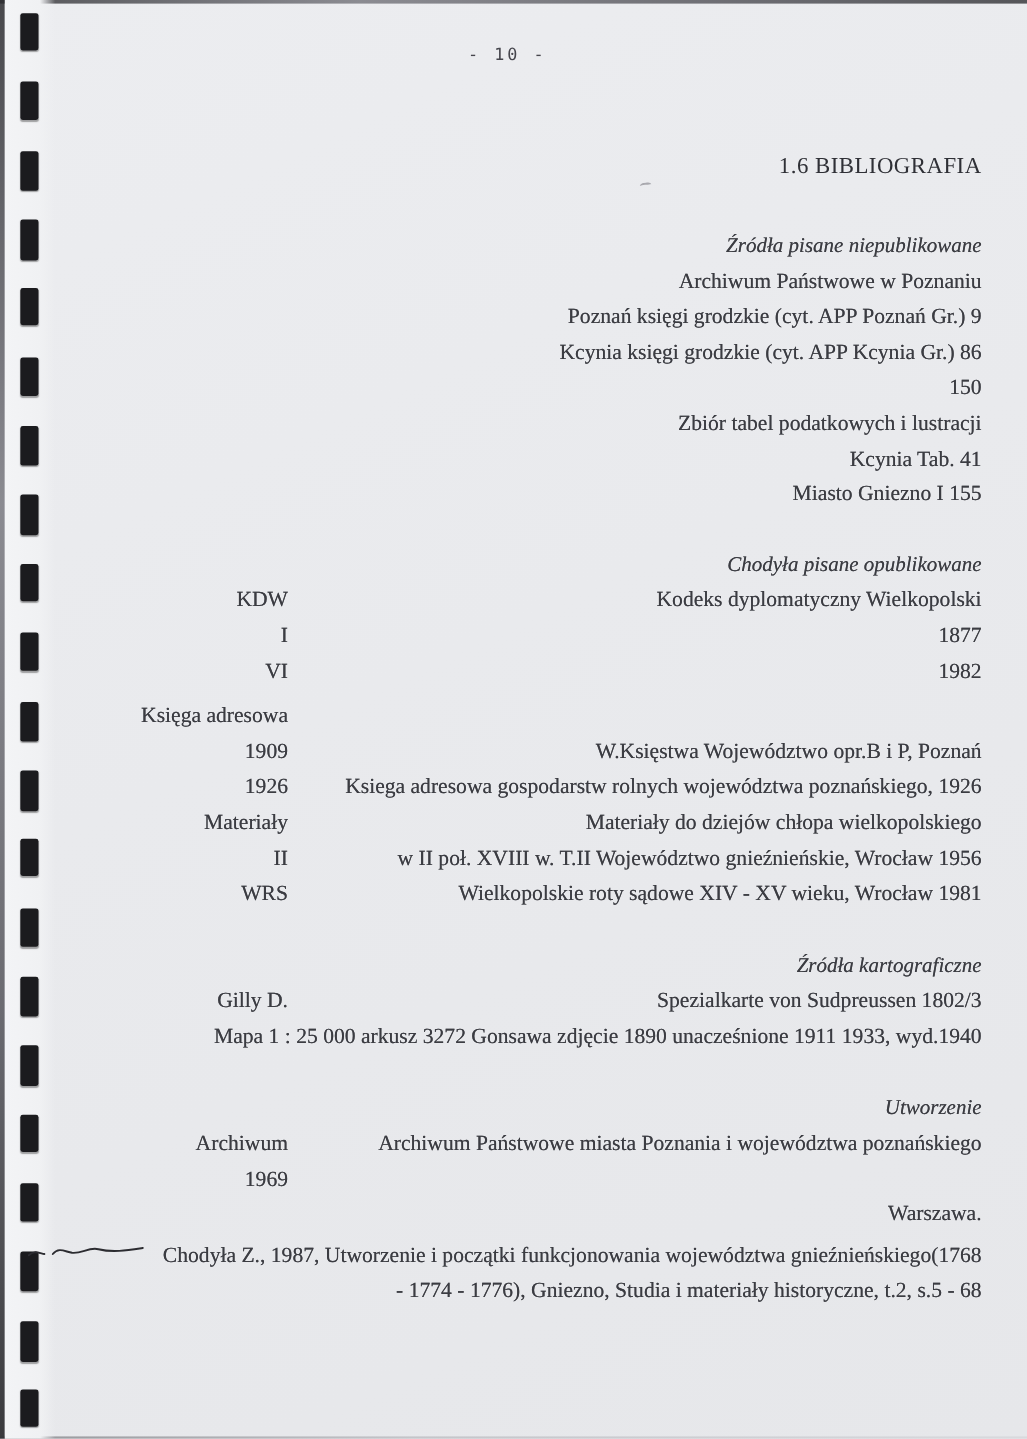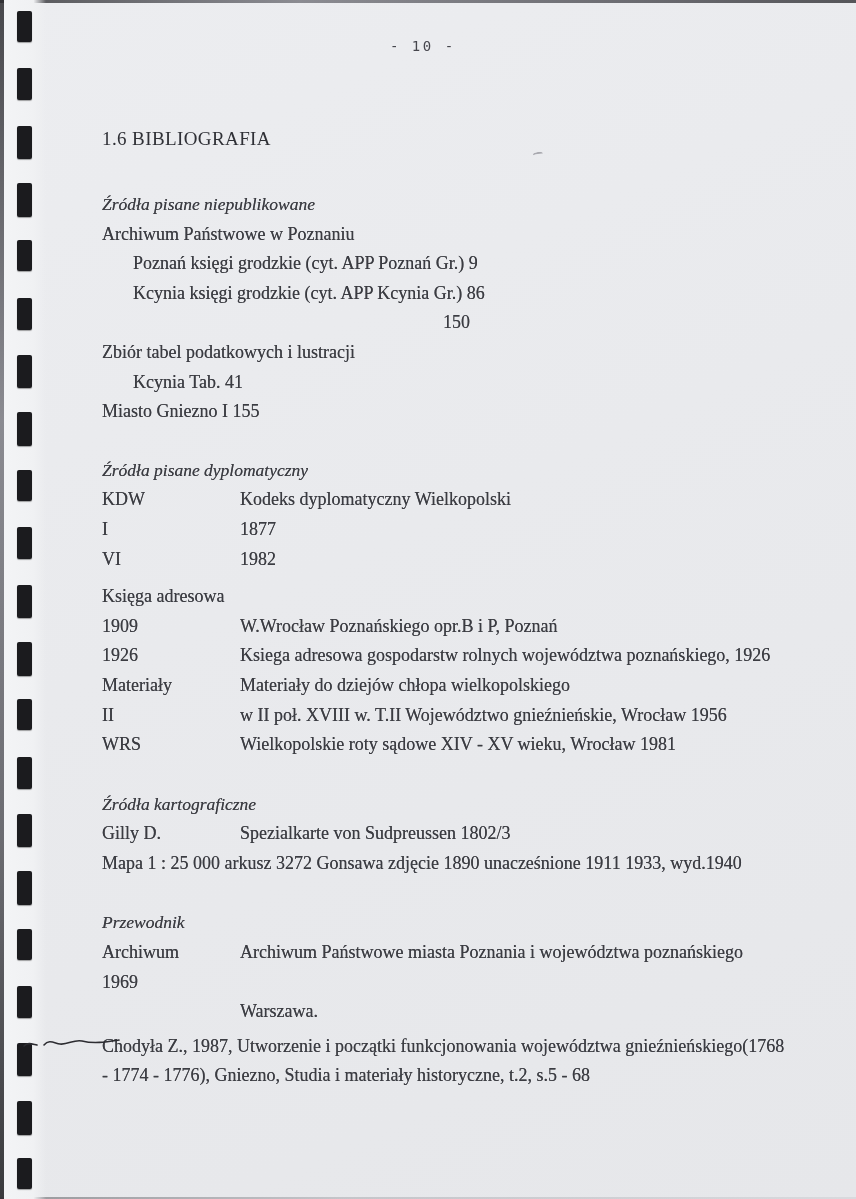--- a/index.html
+++ b/index.html
@@ -2,20 +2,21 @@
 <html><head>
 <meta charset="utf-8">
 <style>
   html,body{margin:0;padding:0;}
   body{width:856px;height:1199px;overflow:hidden;background:#e9eaed;}
   .page{
     position:relative;width:856px;height:1199px;
     background:linear-gradient(155deg,#ecedf0 0%,#e9eaed 45%,#e6e7ea 100%);
     font-family:"Liberation Serif", serif;
     color:#3b3c42;
+    text-align:right;
   }
   .edge-top{position:absolute;top:0;left:0;right:0;height:3px;
     background:linear-gradient(90deg,#2e2e32,#73737a 35%,#4a4a50 75%,#303034);opacity:.8;}
   .edge-bottom{position:absolute;bottom:0;left:0;right:0;height:2px;
     background:linear-gradient(90deg,#333338,#9a9aa0 40%,#c9c9ce);opacity:.45;}
   .edge-left{position:absolute;top:0;left:0;width:4px;height:100%;
     background:linear-gradient(180deg,#2b2b2f 0%,#7a7a81 35%,#55555b 70%,#1b1b1e 100%);opacity:.85;}
   .binding{position:absolute;top:0;left:4px;width:42px;height:100%;
     background:linear-gradient(90deg,#f3f4f6 0%,#f0f1f3 70%,rgba(240,241,243,0) 100%);}
   .hole{position:absolute;left:14px;width:15px;height:33px;background:#1b1b1e;
@@ -83,39 +84,39 @@
 
     <div class="sec-title gap-first">Źródła pisane niepublikowane</div>
     <div class="line">Archiwum Państwowe w Poznaniu</div>
     <div class="line indent">Poznań księgi grodzkie (cyt. APP Poznań Gr.) 9</div>
     <div class="line indent">Kcynia księgi grodzkie (cyt. APP Kcynia Gr.) 86</div>
     <div class="line indent-xl">150</div>
     <div class="line">Zbiór tabel podatkowych i lustracji</div>
     <div class="line indent">Kcynia Tab. 41</div>
     <div class="line">Miasto Gniezno I 155</div>
 
-    <div class="sec-title gap-sec">Źródła pisane dyplomatyczny</div>
+    <div class="sec-title gap-sec">Chodyła pisane opublikowane</div>
     <div class="row">
       <span class="abbr">KDW</span>
       <span class="desc">Kodeks dyplomatyczny Wielkopolski</span>
     </div>
     <div class="row">
       <span class="abbr">I</span>
       <span class="desc">1877</span>
     </div>
     <div class="row">
       <span class="abbr">VI</span>
       <span class="desc">1982</span>
     </div>
     <div class="row gap">
       <span class="abbr">Księga adresowa</span>
     </div>
     <div class="row">
       <span class="abbr">1909</span>
-      <span class="desc">W.Wrocław Poznańskiego opr.B i P, Poznań</span>
+      <span class="desc">W.Księstwa Województwo opr.B i P, Poznań</span>
     </div>
     <div class="row">
       <span class="abbr">1926</span>
       <span class="desc">Ksiega adresowa gospodarstw rolnych województwa poznańskiego, 1926</span>
     </div>
     <div class="row">
       <span class="abbr">Materiały</span>
       <span class="desc">Materiały do dziejów chłopa wielkopolskiego</span>
     </div>
     <div class="row">
@@ -127,21 +128,21 @@
       <span class="desc">Wielkopolskie roty sądowe XIV - XV wieku, Wrocław 1981</span>
     </div>
 
     <div class="sec-title gap-sec30">Źródła kartograficzne</div>
     <div class="row">
       <span class="abbr">Gilly D.</span>
       <span class="desc">Spezialkarte von Sudpreussen 1802/3</span>
     </div>
     <div class="line">Mapa 1 : 25 000 arkusz 3272 Gonsawa zdjęcie 1890 unacześnione 1911 1933, wyd.1940</div>
 
-    <div class="sec-title gap-sec30">Przewodnik</div>
+    <div class="sec-title gap-sec30">Utworzenie</div>
     <div class="row">
       <span class="abbr">Archiwum</span>
       <span class="desc">Archiwum Państwowe miasta Poznania i województwa poznańskiego</span>
     </div>
     <div class="row">
       <span class="abbr">1969</span>
     </div>
     <div class="row">
       <span class="abbr"></span>
       <span class="desc">Warszawa.</span>

